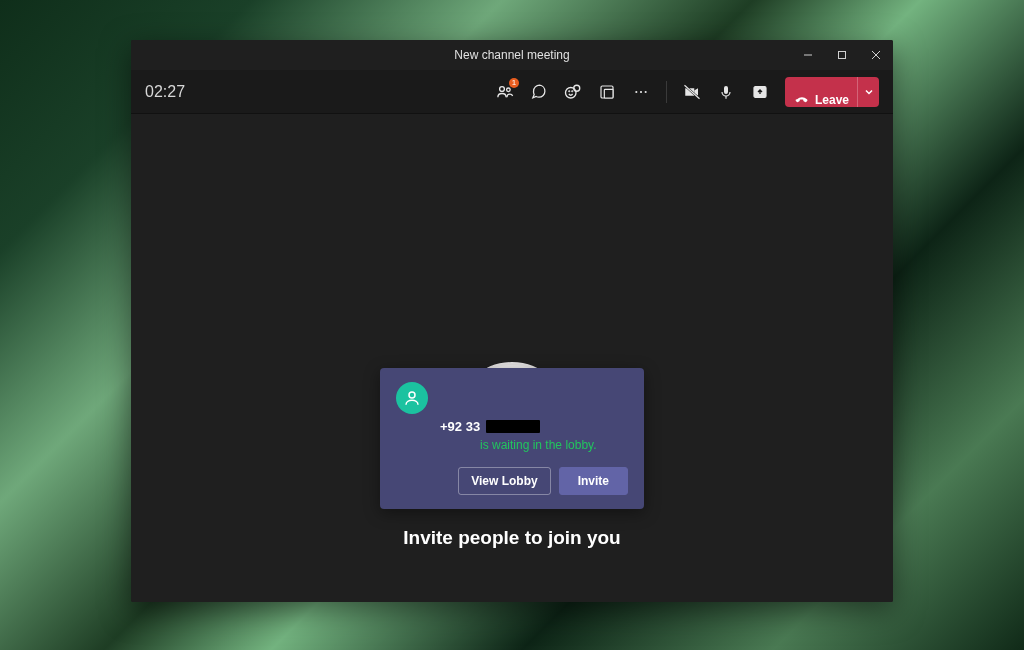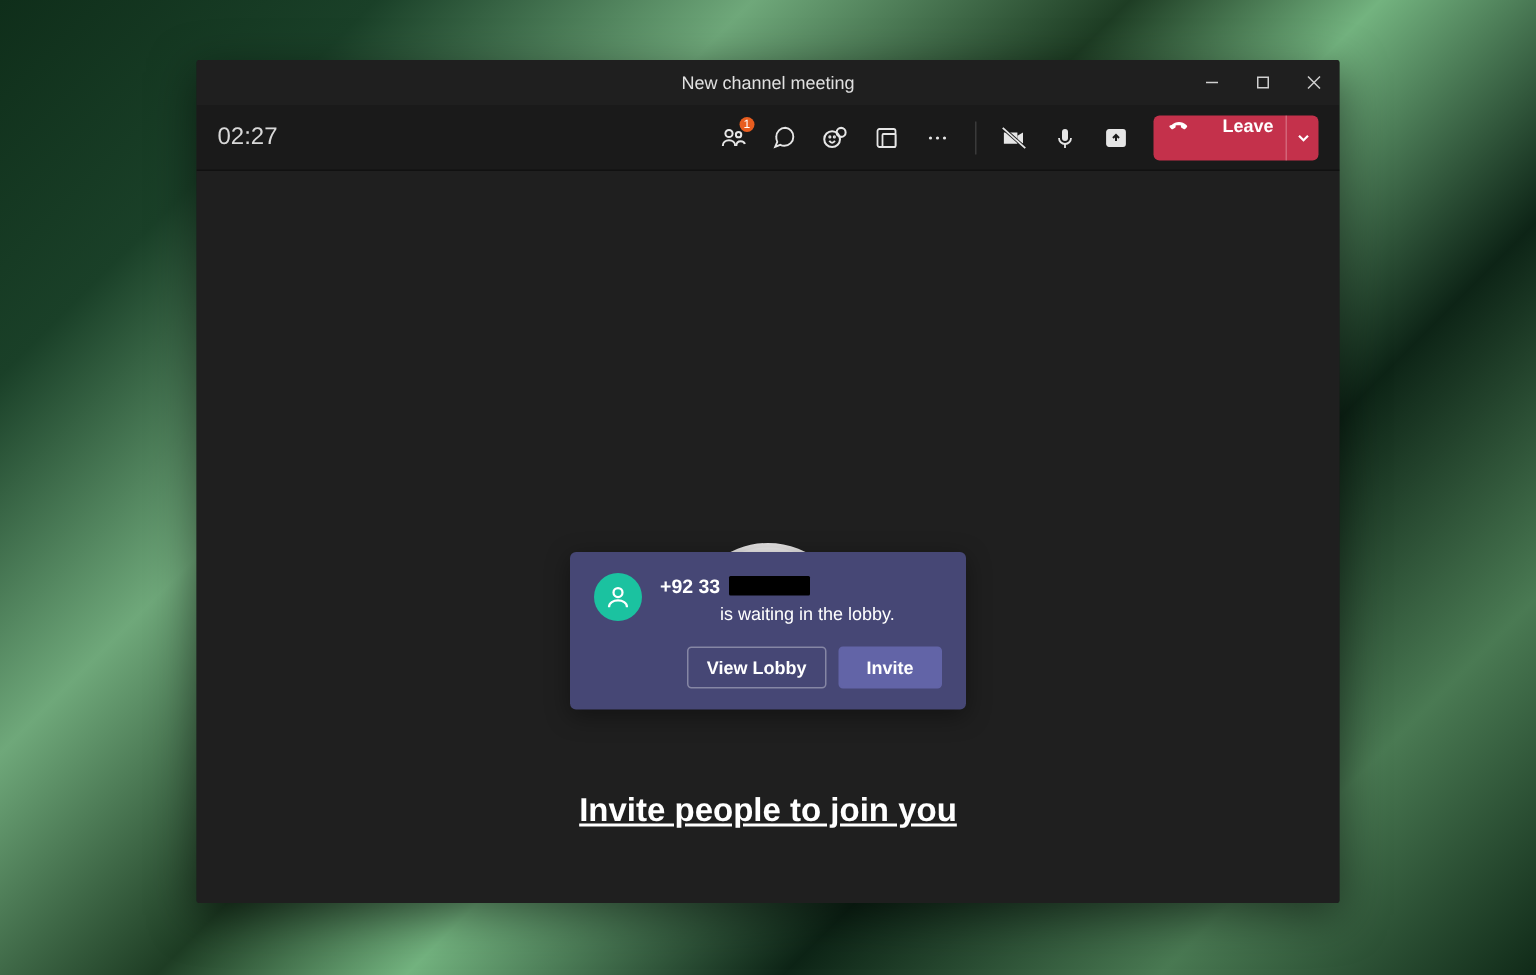--- a/index.html
+++ b/index.html
@@ -85,23 +85,23 @@
     background: #c4314b;
     border-radius: 4px;
     color: #fff;
     font-size: 12px;
     font-weight: 600;
     height: 30px;
     margin-left: 6px;
     cursor: pointer;
   }
   .leave-main {
-    display: flex; align-items: flex-start;
+    display: flex; align-items: flex-end;
     padding: 0 8px 0 10px;
-    gap: 22px;
+    gap: 6px;
     height: 100%;
   }
   .leave-caret {
     display: flex; align-items: center; justify-content: center;
     border-left: 1px solid rgba(255,255,255,0.25);
     width: 22px; height: 100%;
   }
   .stage {
     flex: 1;
     background: #1f1f1f;
@@ -135,30 +135,30 @@
     box-shadow: 0 4px 16px rgba(0,0,0,0.4);
   }
   .toast-top { display: flex; align-items: flex-start; gap: 12px; }
   .toast-avatar {
     width: 32px; height: 32px;
     background: #1bc2a0;
     border-radius: 50%;
     flex-shrink: 0;
     display: flex; align-items: center; justify-content: center;
   }
-  .toast-text { flex: 1; font-size: 12px; line-height: 1.35; }
+  .toast-text { flex: 1; font-size: 12px; line-height: 1.35; margin-top: 36px; }
   .toast-name-row { display: flex; align-items: center; gap: 6px; }
   .toast-name { font-weight: 700; font-size: 13px; }
   .redact {
     display: inline-block;
     width: 54px; height: 13px;
     background: #000;
     border-radius: 1px;
   }
-  .toast-sub { color: #ffffff; margin-top: 1px; padding-left: 40px; }
+  .toast-sub { color: #22c55e; margin-top: 1px; padding-left: 40px; }
   .toast-buttons {
     display: flex; justify-content: flex-end; gap: 8px;
     margin-top: 14px;
   }
   .toast-btn {
     font-size: 12px;
     font-weight: 700;
     padding: 6px 12px;
     border-radius: 3px;
     cursor: pointer;
@@ -171,26 +171,25 @@
   .btn-primary {
     background: #6264a7;
     border: 1px solid #6264a7;
     color: #fff;
     padding-left: 18px; padding-right: 18px;
   }
   .invite-text {
     position: absolute;
     top: 413px;
     color: #ffffff;
-    font-size: 22px;
+    font-size: 19px;
     font-weight: 700;
     left: 50%;
     transform: translateX(-50%);
     white-space: nowrap;
-    text-decoration: underline;
   }
   svg { display: block; }
 </style>
 </head>
 <body>
 
 <div class="window">
 
   <div class="titlebar">
     <span class="title-text">New channel meeting</span>

